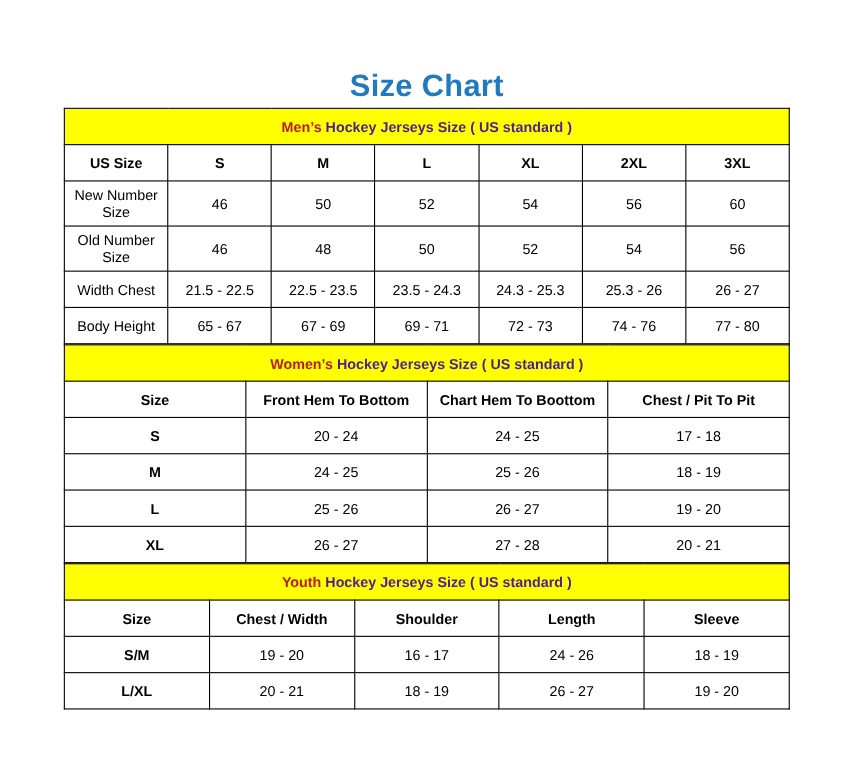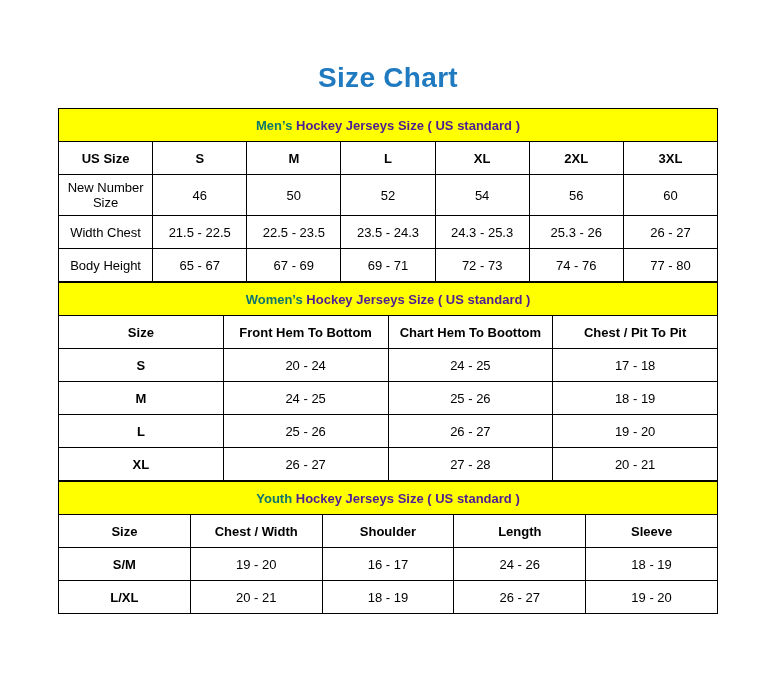--- a/index.html
+++ b/index.html
@@ -18,21 +18,21 @@
     height: 692px;
     position: relative;
     box-sizing: border-box;
   }
   .title {
     text-align: center;
     color: #1f7ac0;
     font-size: 28px;
     font-weight: bold;
     padding-top: 62px;
-    padding-bottom: 14px;
+    padding-bottom: 4px;
     letter-spacing: 0.3px;
   }
   .chart-wrap {
     width: 660px;
     margin: 0 auto;
   }
   table.size-table {
     border-collapse: collapse;
     width: 100%;
     table-layout: fixed;
@@ -46,21 +46,21 @@
     vertical-align: middle;
     background: #ffffff;
   }
   .band {
     background: #ffff00 !important;
     font-size: 14.5px;
     font-weight: bold;
     height: 26px;
   }
   .band .accent-red {
-    color: #0f766e;
+    color: #b91c1c;
   }
   .band .accent-black {
     color: #4c1d95;
   }
   td.hdr {
     font-weight: bold;
   }
   td.rowlabel {
     font-weight: normal;
     margin-left: 32px;
@@ -95,20 +95,29 @@
         <tr>
           <td class="rowlabel">New Number Size</td>
           <td>46</td>
           <td>50</td>
           <td>52</td>
           <td>54</td>
           <td>56</td>
           <td>60</td>
         </tr>
         <tr>
+          <td class="rowlabel">Old Number Size</td>
+          <td>46</td>
+          <td>48</td>
+          <td>50</td>
+          <td>52</td>
+          <td>54</td>
+          <td>56</td>
+        </tr>
+        <tr>
           <td class="rowlabel">Width Chest</td>
           <td>21.5 - 22.5</td>
           <td>22.5 - 23.5</td>
           <td>23.5 - 24.3</td>
           <td>24.3 - 25.3</td>
           <td>25.3 - 26</td>
           <td>26 - 27</td>
         </tr>
         <tr>
           <td class="rowlabel">Body Height</td>

